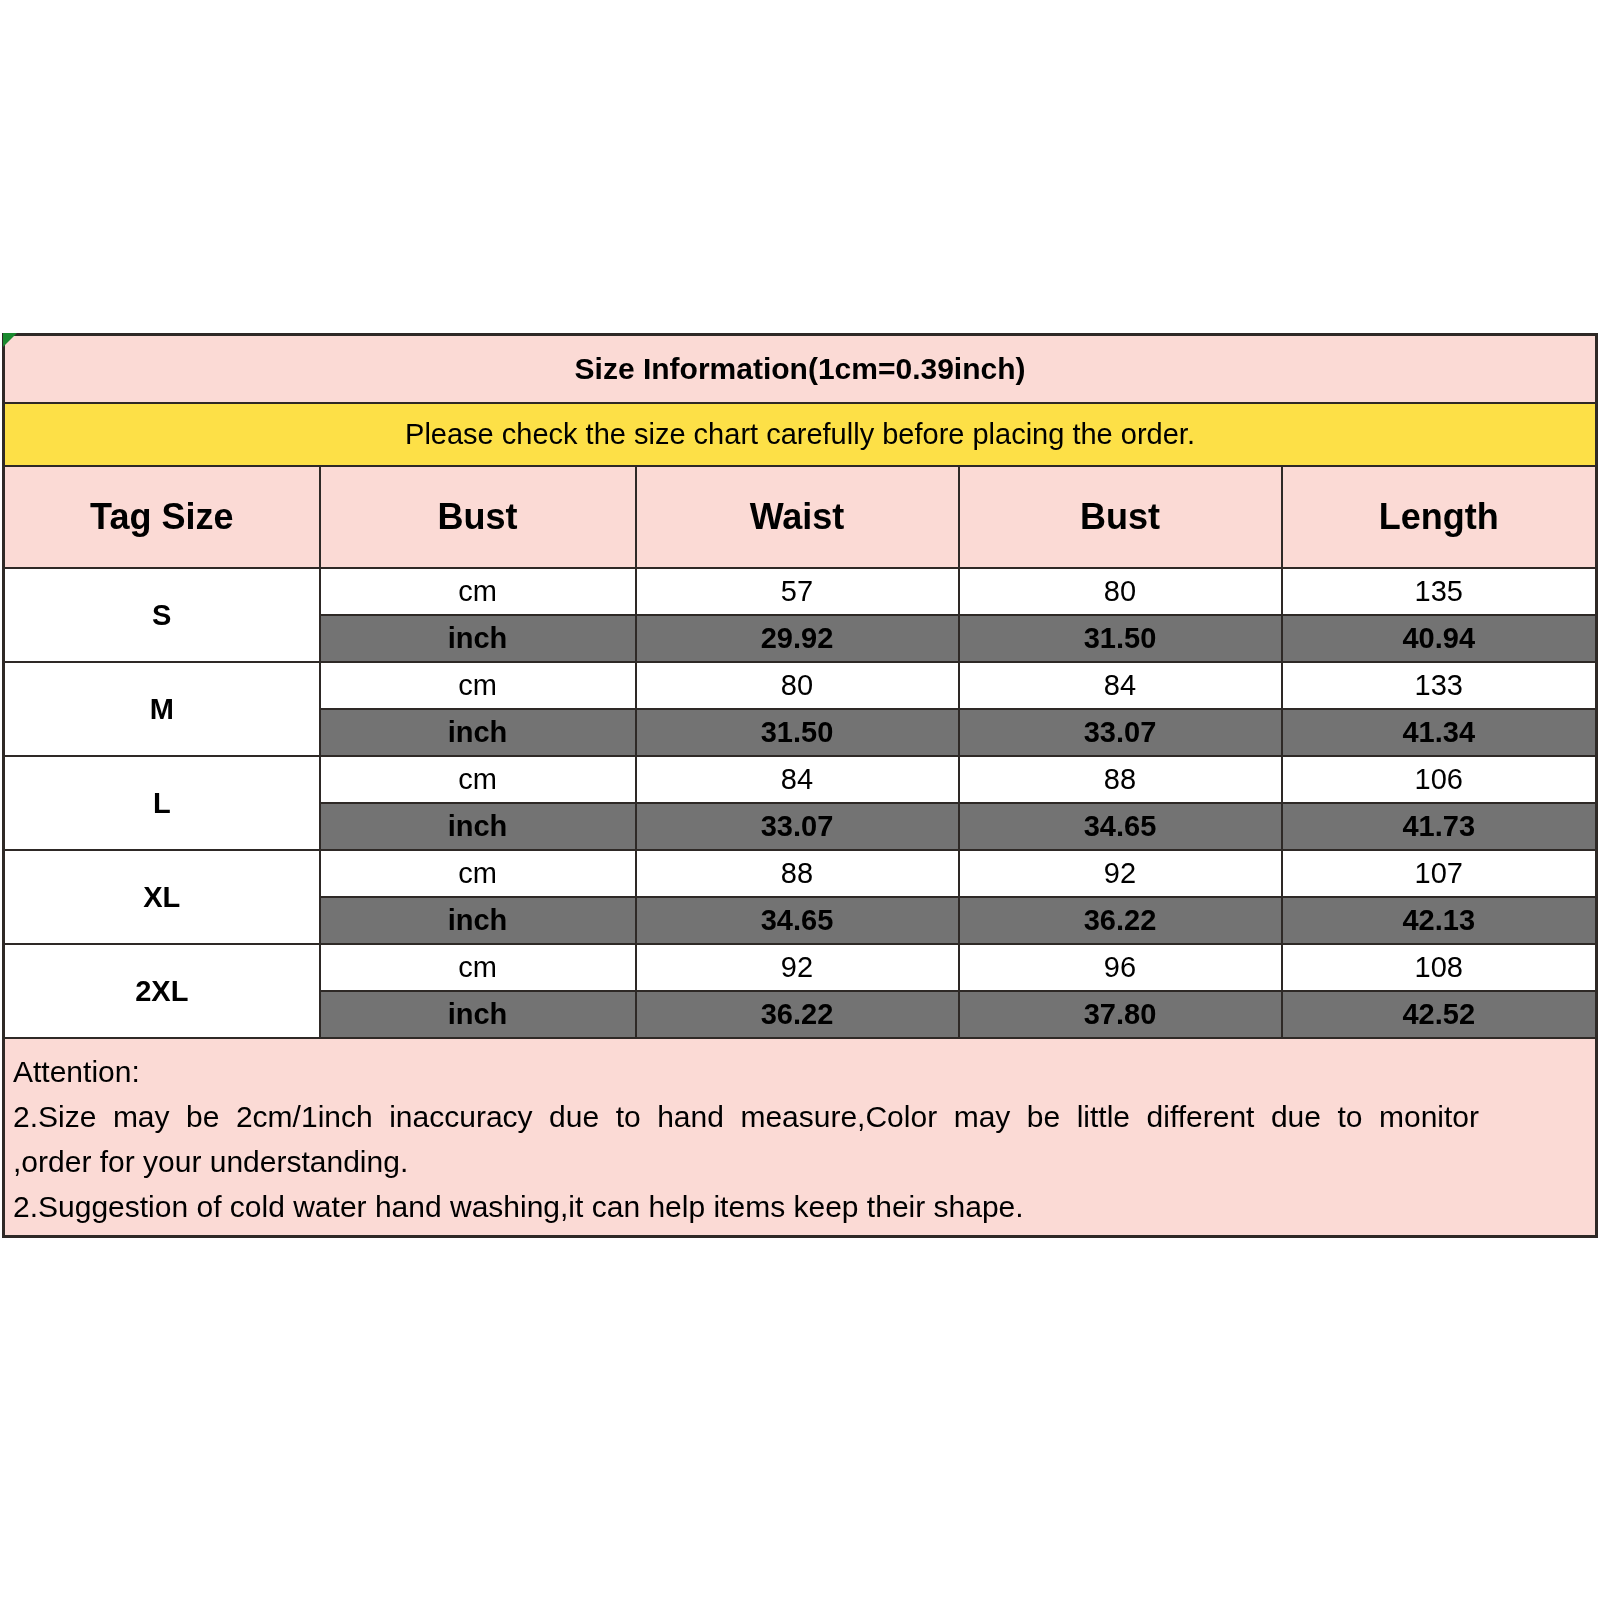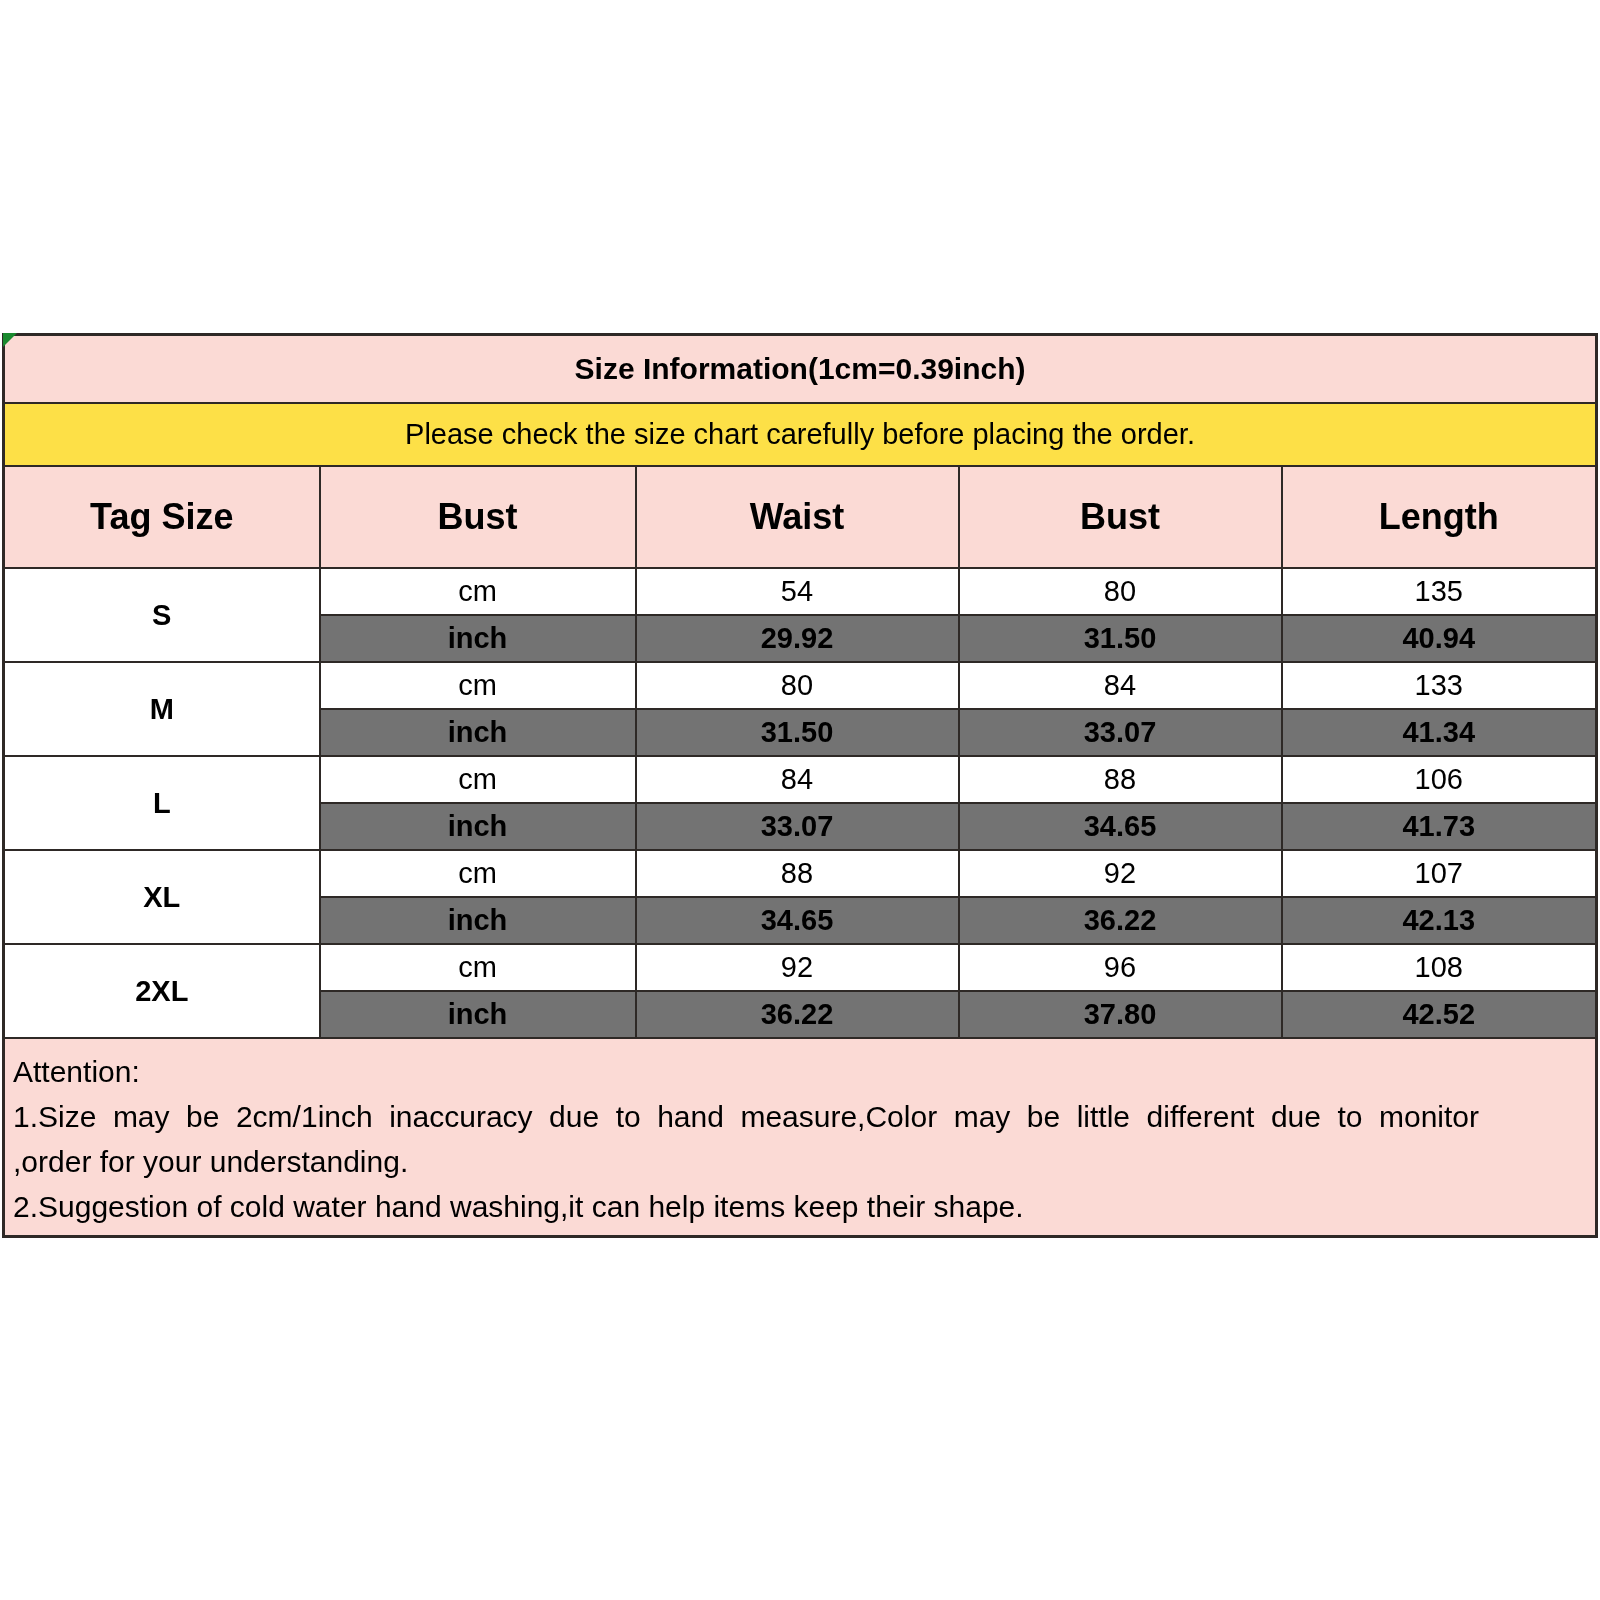--- a/index.html
+++ b/index.html
@@ -128,21 +128,21 @@
         <td>Tag Size</td>
         <td>Bust</td>
         <td>Waist</td>
         <td>Bust</td>
         <td>Length</td>
       </tr>
 
       <tr class="cm-row">
         <td rowspan="2" class="size-cell">S</td>
         <td>cm</td>
-        <td>54</td>
+        <td>57</td>
         <td>80</td>
         <td>135</td>
       </tr>
       <tr class="inch-row">
         <td>inch</td>
         <td>29.92</td>
         <td>31.50</td>
         <td>40.94</td>
       </tr>
 
@@ -198,21 +198,21 @@
       <tr class="inch-row">
         <td>inch</td>
         <td>36.22</td>
         <td>37.80</td>
         <td>42.52</td>
       </tr>
 
       <tr class="attention-row">
         <td colspan="5">
           <div class="attn-line">Attention:</div>
-          <div class="attn-line wrapline">1.Size may be 2cm/1inch inaccuracy due to hand measure,Color may be little different due to monitor</div>
+          <div class="attn-line wrapline">2.Size may be 2cm/1inch inaccuracy due to hand measure,Color may be little different due to monitor</div>
           <div class="attn-line">,order for your understanding.</div>
           <div class="attn-line">2.Suggestion of cold water hand washing,it can help items keep their shape.</div>
         </td>
       </tr>
     </tbody>
       </table>
   </div>
 </div>
 
 </body></html>

